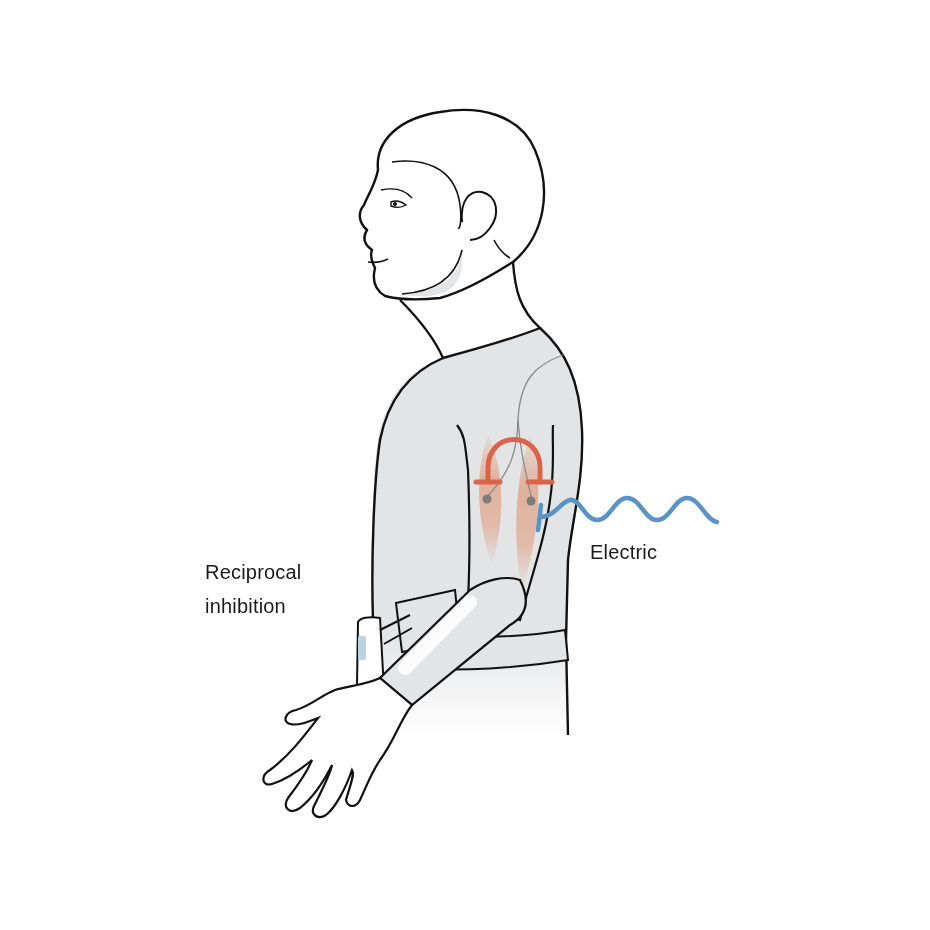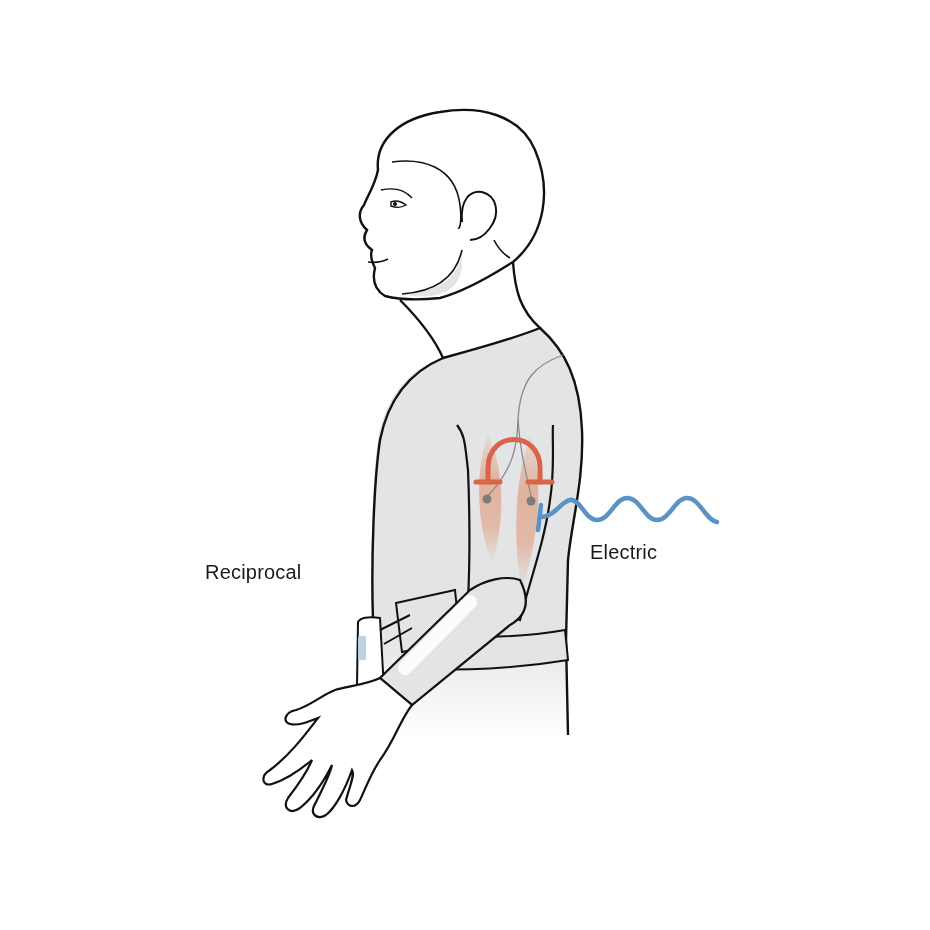--- a/index.html
+++ b/index.html
@@ -96,17 +96,18 @@
     <path d="M470,602 L405,668" stroke="#ffffff" stroke-width="14" stroke-linecap="round" opacity="0.9"></path>
   </g>
 
   <g>
     <path d="M380,678 L412,705 C400,720 395,740 380,760 C370,775 365,790 360,800 C356,808 348,808 346,800 C350,785 355,775 352,770 C345,790 335,808 326,815 C318,820 310,815 314,806 C322,790 330,775 332,765 C322,785 310,800 300,808 C290,815 282,808 288,798 C298,785 308,770 312,760 C300,770 285,780 272,784 C262,787 260,776 270,770 C290,755 305,735 318,718 C308,722 298,726 290,724 C282,722 285,712 296,710 C310,706 322,695 335,690 C350,686 368,684 380,678 Z" fill="#ffffff" stroke="#111" stroke-width="2.2"></path>
   </g>
 </svg>
 
 <div class="label" id="lbl-recip">
   <span>Reciprocal</span>
+  <span>inhibition</span>
 </div>
 
 <div class="label" id="lbl-elec">
   <span>Electric</span>
 </div>
 
 </body></html>

